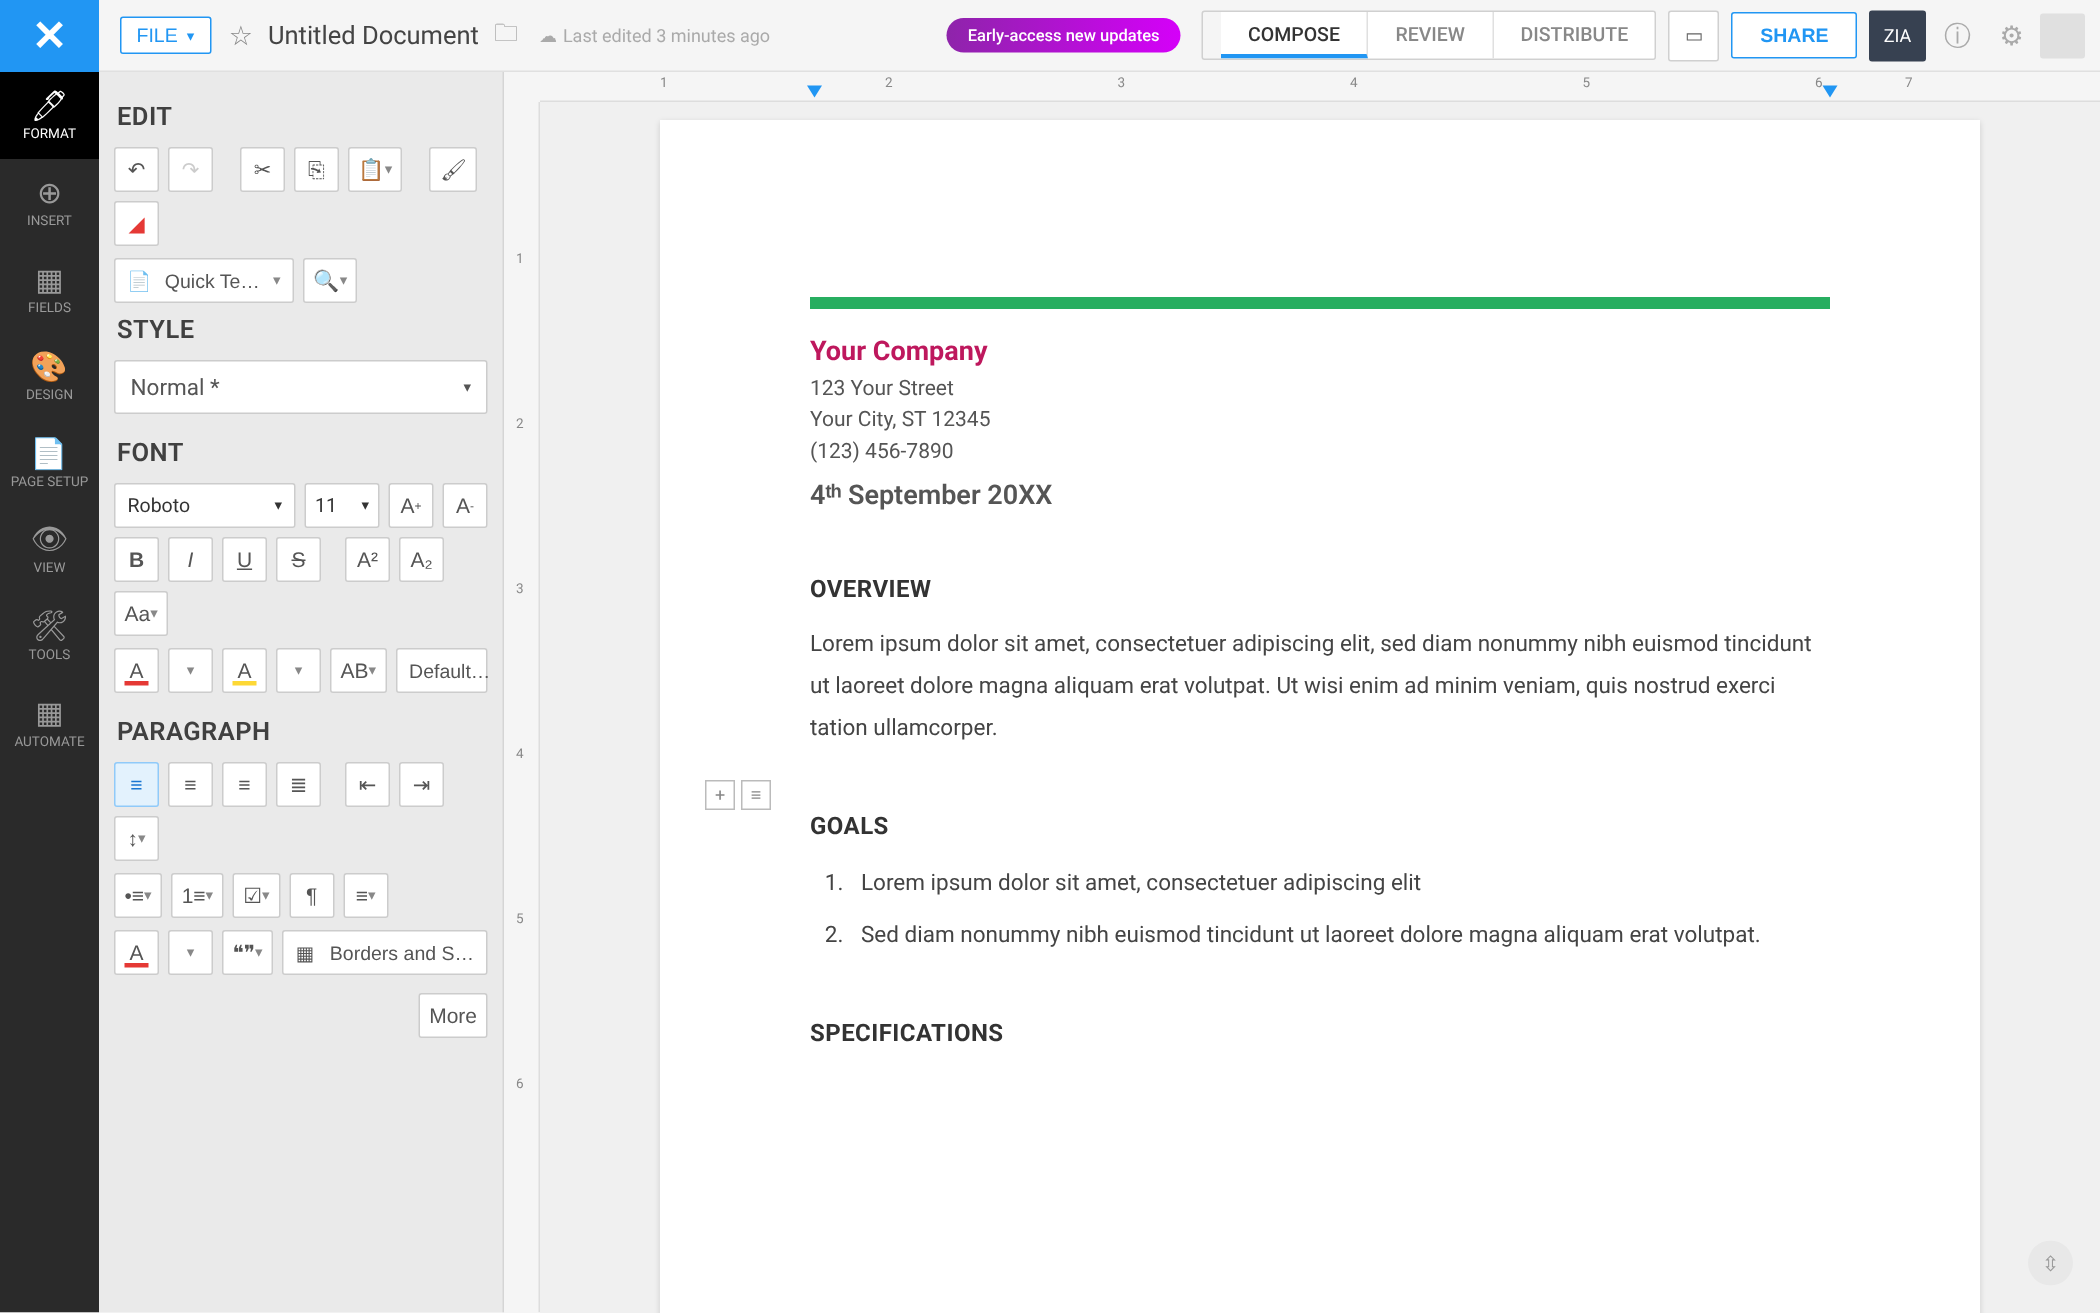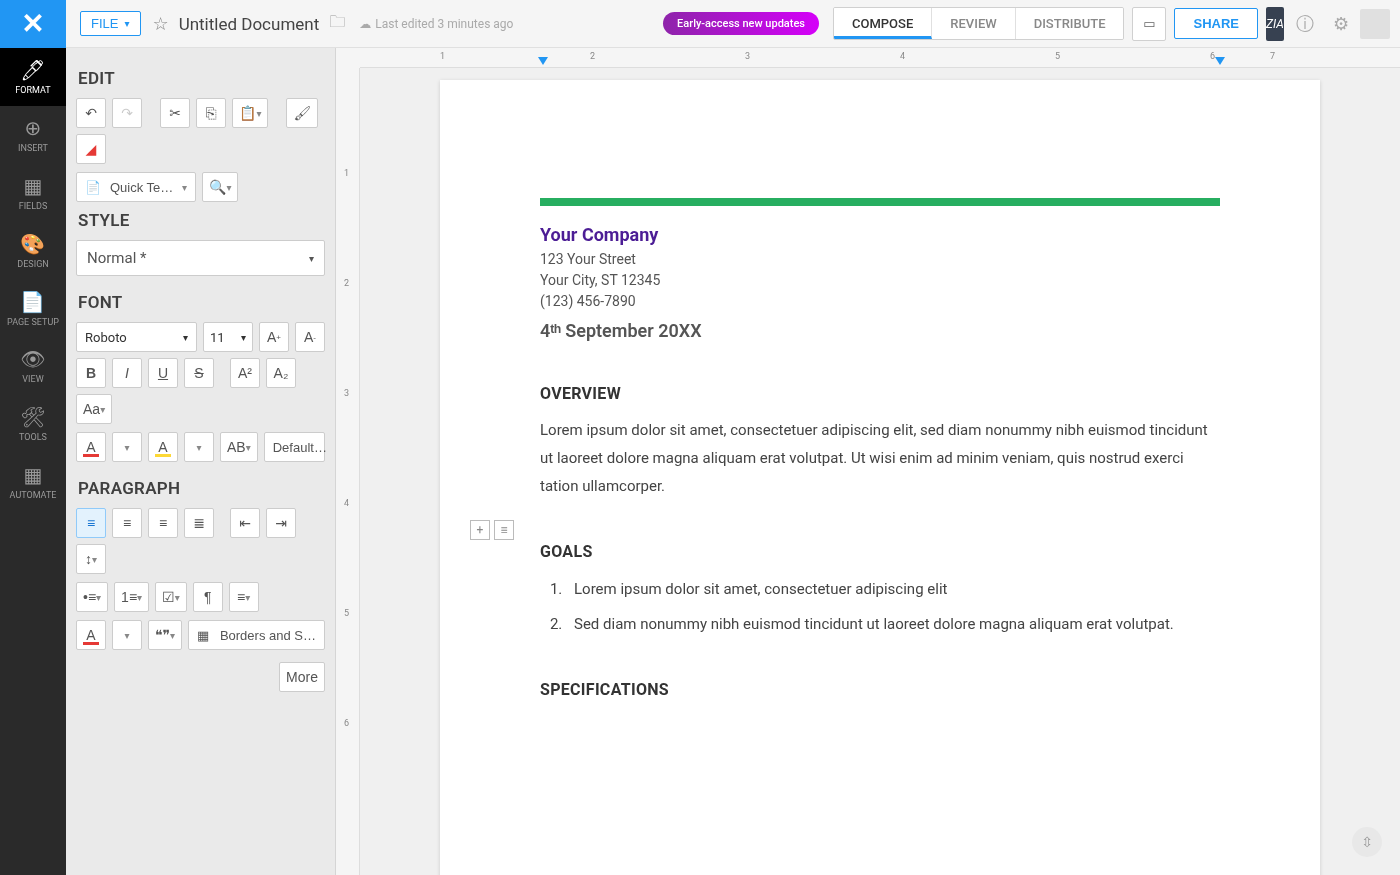--- a/index.html
+++ b/index.html
@@ -9,27 +9,27 @@
 .topbar { height: 48px; background: #f5f5f5; display: flex; align-items: center; border-bottom: 1px solid #e0e0e0; }
 .logo { width: 66px; height: 48px; background: #2196f3; color: #fff; display: flex; align-items: center; justify-content: center; font-size: 28px; font-weight: bold; }
 .file-btn { margin-left: 14px; display: inline-flex; align-items: center; gap: 6px; color: #2196f3; border: 1px solid #2196f3; background: #fff; padding: 4px 10px; border-radius: 2px; font-size: 13px; font-weight: 500; cursor: pointer; }
 .chev { font-size: 10px; }
 .star { margin-left: 12px; color: #888; font-size: 18px; cursor: pointer; }
 .doctitle { margin-left: 10px; font-size: 17px; color: #444; }
 .folder-btn { margin-left: 10px; color: #999; font-size: 16px; cursor: pointer; }
 .lastedit { margin-left: 14px; color: #aaa; font-size: 12px; display: inline-flex; align-items: center; gap: 4px; }
 .spacer { flex: 1; }
 .early-pill { background: linear-gradient(90deg,#8e24aa,#d500f9); color: #fff; padding: 5px 14px; border-radius: 14px; font-size: 11px; font-weight: 500; cursor: pointer; }
-.mode-tabs { display: flex; margin-left: 14px; border: 1px solid #d0d0d0; border-radius: 2px; overflow: hidden; }
+.mode-tabs { display: flex; margin-left: 14px; border: 1px solid #d0d0d0; border-radius: 2px; overflow: hidden; padding-left: 12px; }
 .mode-tab { padding: 8px 18px; font-size: 13px; font-weight: 500; color: #888; background: #fff; cursor: pointer; border-right: 1px solid #e0e0e0; }
 .mode-tab:last-child { border-right: none; }
 .mode-tab.active { color: #333; border-bottom: 3px solid #2196f3; padding-bottom: 5px; }
 .top-icon { width: 34px; height: 34px; display: inline-flex; align-items: center; justify-content: center; margin-left: 8px; color: #666; border: 1px solid #d0d0d0; border-radius: 2px; cursor: pointer; background: #fff; }
 .share-btn { margin-left: 8px; border: 1px solid #2196f3; color: #2196f3; background: #fff; padding: 7px 18px; font-size: 13px; font-weight: 600; border-radius: 2px; cursor: pointer; }
-.zia-btn { width: 18px; height: 34px; background: #374151; color: #fff; display: inline-flex; align-items: center; justify-content: center; margin-left: 8px; border-radius: 2px; font-size: 12px; font-style: italic; cursor: pointer; }
+.zia-btn { width: 38px; height: 34px; background: #374151; color: #fff; display: inline-flex; align-items: center; justify-content: center; margin-left: 8px; border-radius: 2px; font-size: 12px; cursor: pointer; }
 .info-icon { width: 30px; height: 30px; display: inline-flex; align-items: center; justify-content: center; color: #aaa; font-size: 18px; margin-left: 6px; cursor: pointer; }
 .avatar { width: 30px; height: 30px; background: #e0e0e0; border-radius: 2px; margin: 0 10px 0 4px; }
 
 
 .main { display: flex; height: 827px; }
 .leftnav { width: 66px; background: #2a2a2a; display: flex; flex-direction: column; }
 .nav-item { display: flex; flex-direction: column; align-items: center; padding: 10px 4px 10px 4px; color: #999; font-size: 9px; cursor: pointer; text-align: center; }
 .nav-item.active { background: #000; color: #fff; }
 .nav-item .nicon { font-size: 20px; margin-bottom: 4px; }
 .nav-item .nlabel { line-height: 1.1; }
@@ -58,21 +58,21 @@
 .canvas-area { flex: 1; background: #f5f5f5; position: relative; overflow: hidden; }
 .hruler { position: absolute; top: 0; left: 24px; right: 0; height: 20px; background: #f5f5f5; border-bottom: 1px solid #ddd; font-size: 9px; color: #888; }
 .hruler .num { position: absolute; top: 3px; }
 .hruler .marker { position: absolute; top: 9px; width: 0; height: 0; border-left: 5px solid transparent; border-right: 5px solid transparent; border-top: 8px solid #2196f3; }
 .vruler { position: absolute; top: 20px; left: 0; width: 24px; bottom: 0; background: #f5f5f5; border-right: 1px solid #ddd; font-size: 9px; color: #888; }
 .vruler .num { position: absolute; left: 8px; }
 .page-scroll { position: absolute; top: 20px; left: 24px; right: 0; bottom: 0; overflow: auto; background: #f0f0f0; }
 .page { width: 880px; min-height: 1100px; margin: 12px auto 20px; background: #fff; box-shadow: 0 1px 4px rgba(0,0,0,.15); padding: 118px 100px 80px 100px; position: relative; }
 .topbar-accent { position: absolute; left: 100px; right: 100px; top: 118px; height: 8px; background: #27ae60; }
 .page-inner { margin-top: 26px; }
-.company { color: #4c1d95; font-weight: 700; font-size: 18px; margin-bottom: 4px; }
+.company { color: #be185d; font-weight: 700; font-size: 18px; margin-bottom: 4px; }
 .addr { color: #555; font-size: 14px; line-height: 1.5; }
 .proj { font-size: 44px; color: #555; font-weight: 400; margin-top: 28px; letter-spacing: -0.5px; }
 .date { font-size: 18px; color: #555; margin-top: 8px; font-weight: 600; }
 .h2 { font-size: 16px; font-weight: 700; color: #333; margin-top: 42px; letter-spacing: 0.3px; }
 .body { font-size: 15px; color: #444; line-height: 1.85; margin-top: 14px; }
 ol.goals { margin: 14px 0 0 26px; font-size: 15px; color: #444; line-height: 1.9; }
 ol.goals li { padding-left: 8px; margin-bottom: 6px; }
 
 .page-gutter { position: absolute; left: 30px; top: 440px; display: flex; gap: 4px; }
 .gutter-btn { width: 20px; height: 20px; border: 1px solid #bbb; background: #fff; color: #888; font-size: 12px; display: flex; align-items: center; justify-content: center; cursor: pointer; }

